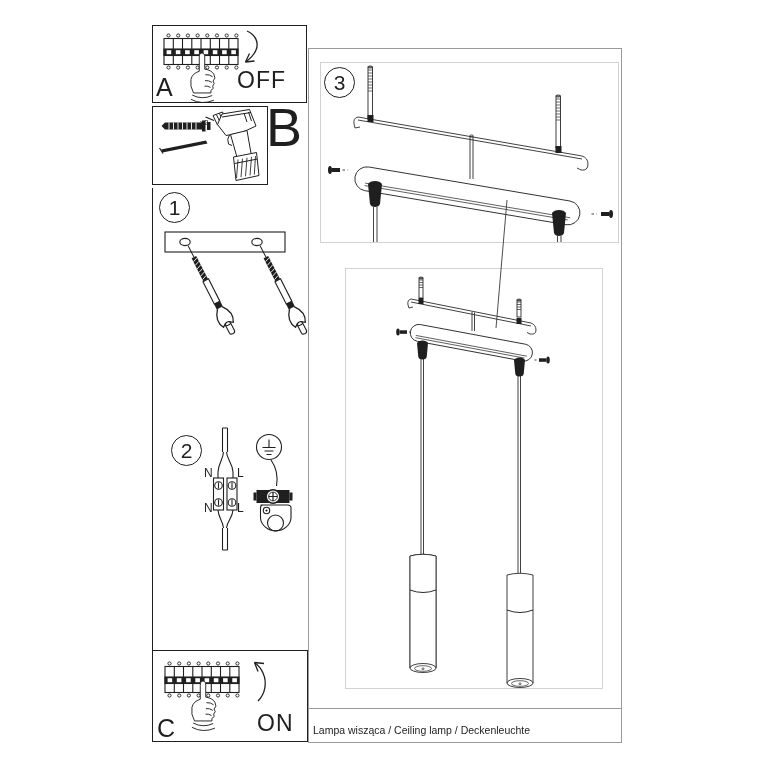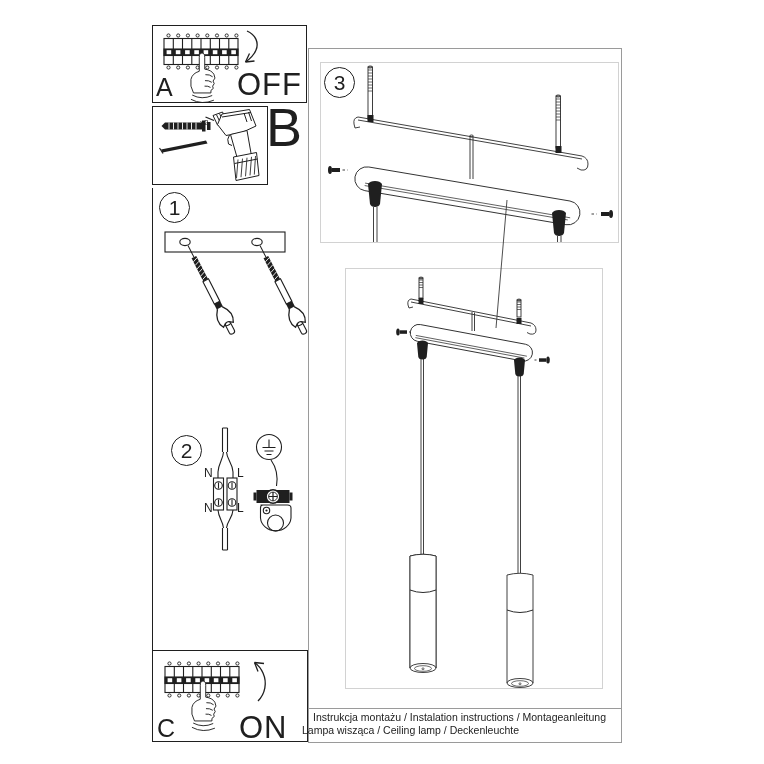--- a/index.html
+++ b/index.html
@@ -7,21 +7,21 @@
         font-family:"Liberation Sans", sans-serif;color:#1f1f1f;}
   .page *{box-sizing:border-box;}
   .abs{position:absolute;}
   .blackbox{position:absolute;border:1.5px solid #1f1f1f;background:transparent;}
   .graybox{position:absolute;border:1px solid #d2d2d2;background:transparent;}
   .outerbox{position:absolute;border:1px solid #9a9a9a;background:transparent;}
   .vline{position:absolute;border-left:1.5px solid #1f1f1f;width:0;}
   .divider{position:absolute;border-top:1px solid #9a9a9a;height:0;}
   .lbl{position:absolute;line-height:1;white-space:pre;}
   .letter{font-size:25px;}
-  .action{font-size:31px;letter-spacing:1px;}
+  .action{font-size:23px;letter-spacing:1px;}
   .bigB{font-size:54px;}
   .numcircle{position:absolute;width:31px;height:31px;border:1.6px solid #1f1f1f;border-radius:50%;
              display:flex;align-items:center;justify-content:center;font-size:21px;background:#fff;}
   .wirelabel{font-size:12px;}
   .qty{font-size:8px;color:#1f1f1f;}
   .footer-line{position:absolute;font-size:10.5px;color:#222;line-height:1;white-space:pre;}
   svg{position:absolute;display:block;overflow:visible;}
 </style>
 </head>
 <body>
@@ -239,21 +239,21 @@
         <path d="M4 25.5 Q9 25 12.5 28 M3.5 32.5 Q8 32 11.5 34.5 M3 39 Q7 38.5 10 40.5" fill="none"></path>
         <path d="M-11.5 49.5 Q0 55.5 12 50 M-13 54.5 Q0 61.5 14 55.5" fill="none"></path>
       </g>
       <g stroke-width="1.3">
         <path d="M106 51 C113 44 115.5 33 111 23 C109 18.5 106 15 102.5 12.5"></path>
         <path d="M102.5 12.5 L112 13.5 M102.5 12.5 L106 21.5"></path>
       </g>
     </g>
   </svg>
   <span class="lbl letter" style="left:157px;top:716px;">C</span>
-  <span class="lbl action" style="left:239px;top:712px;">ON</span>
+  <span class="lbl action" style="left:257px;top:712px;">ON</span>
 
   <div class="graybox" style="left:320px;top:62px;width:299px;height:181px;"></div>
   <div class="numcircle" style="left:324px;top:67px;">
     <span>3</span>
   </div>
   <svg class="abs" style="left:320px;top:62px;" width="299" height="181" viewBox="0 0 299 181">
     <g stroke="#2b2b2b" stroke-width="0.9" fill="none">
       <g>
         <rect x="48" y="5" width="4.5" height="52"></rect>
         <path d="M48 8h4.5 M48 11h4.5 M48 14h4.5 M48 17h4.5 M48 20h4.5 M48 23h4.5 M48 26h4.5 M48 29h4.5" stroke-width="0.7"></path>
@@ -359,16 +359,15 @@
         <ellipse cx="175" cy="415.5" rx="8.5" ry="2.8" stroke-width="0.7"></ellipse>
         <circle cx="175" cy="415.8" r="1" stroke-width="0.7"></circle>
       </g>
     </g>
   </svg>
 
   <svg class="abs" style="left:480px;top:196px;z-index:5;" width="40" height="136" viewBox="0 0 40 136">
     <line x1="27" y1="4" x2="16" y2="132" stroke="#3a3a3a" stroke-width="0.9"></line>
   </svg>
 
-  <span class="footer-line" style="left:313px;top:712px;">Instrukcja montażu / Instalation instructions / Montageanleitung</span>
-  <span class="footer-line" style="left:302px;top:725px;">Lampa wisząca / Ceiling lamp / Deckenleuchte</span>
+  <span class="footer-line" style="left:313px;top:725px;">Lampa wisząca / Ceiling lamp / Deckenleuchte</span>
 
 </div>
 
 </body></html>

